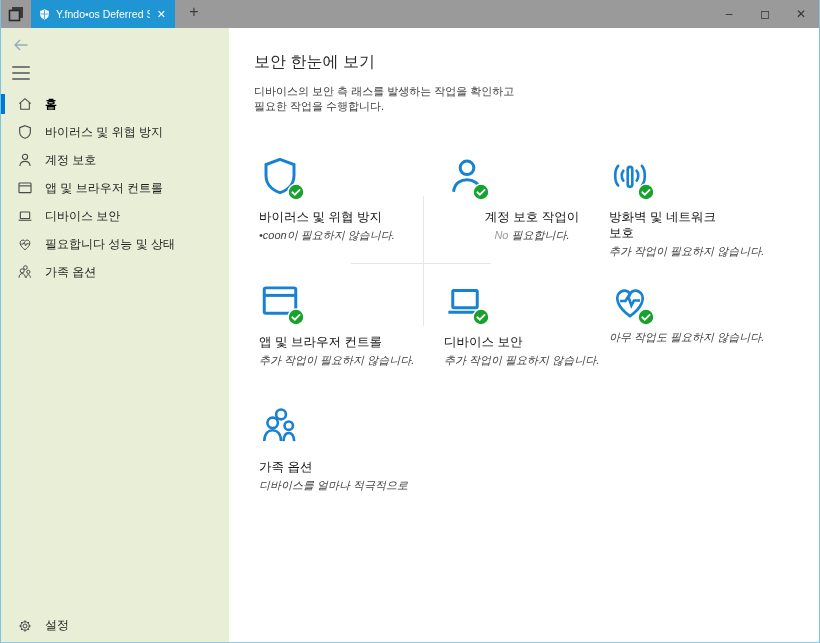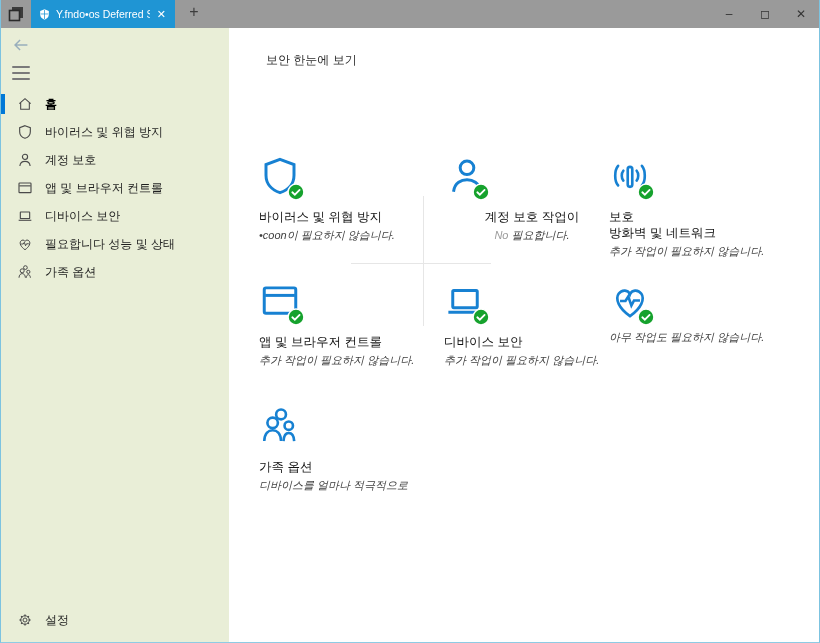--- a/index.html
+++ b/index.html
@@ -25,26 +25,26 @@
   .menu-btn{position:absolute;left:11px;top:38px;width:18px;height:14px;display:flex;flex-direction:column;justify-content:space-between;}
   .menu-btn i{display:block;height:2px;background:#7a7a7a;border-radius:1px;}
   .nav{position:absolute;top:62px;left:0;right:0;}
   .side-item{position:relative;height:28px;display:flex;align-items:center;cursor:default;}
   .side-item .accent{position:absolute;left:0;top:4px;bottom:4px;width:4px;background:transparent;}
   .side-item.selected .accent{background:#0078d7;}
   .side-item .icon{width:16px;height:16px;margin-left:16px;color:#4a4a4a;display:flex;}
   .side-item .icon svg{width:16px;height:16px;}
   .side-label{margin-left:12px;font-size:12px;color:#1f1f1f;}
   .side-item.selected .side-label{font-weight:bold;color:#000;}
-  .settings-item{position:absolute;left:0;right:1px;bottom:8px;height:28px;display:flex;align-items:center;}
+  .settings-item{position:absolute;left:0;right:1px;bottom:8px;height:28px;display:flex;align-items:flex-end;}
   .settings-item .icon{width:16px;height:16px;margin-left:16px;color:#4a4a4a;display:flex;}
   .settings-item .icon svg{width:16px;height:16px;}
   
   .main{position:absolute;top:28px;left:228px;right:0;bottom:0;background:#fff;}
-  .page-title{position:absolute;left:25px;top:24px;font-size:12px;color:#2b2b2b;font-weight:400;margin-left:12px;}
+  .page-title{position:absolute;left:25px;top:24px;font-size:16px;color:#2b2b2b;font-weight:400;}
   .page-sub{position:absolute;left:25px;top:56px;font-size:11px;color:#3c3c3c;line-height:15px;}
   .cross-h{position:absolute;left:122px;top:235px;width:140px;height:1px;background:#e6e6e6;}
   .cross-v{position:absolute;left:194px;top:168px;width:1px;height:130px;background:#e6e6e6;}
   .tile{position:absolute;width:176px;}
   .tile-icon{position:relative;width:46px;height:47px;color:#1781d2;}
   .tile-icon svg.main-glyph{width:42px;height:42px;}
   .badge{position:absolute;right:0px;bottom:1px;width:18px;height:18px;display:flex;}
   .tile-title{margin-top:7px;font-size:12.5px;color:#121212;line-height:16px;}
   .tile-desc{margin-top:3px;font-size:11px;color:#3f3f3f;line-height:15px;font-style:italic;}
   .muted{color:#9b9b9b;}
@@ -173,20 +173,22 @@
             </g>
           </svg>
         </span>
       <span class="side-label">설정</span>
     </div>
   </div>
 
   <div class="main">
     <div class="page-title">보안 한눈에 보기</div>
     <div class="page-sub">
+      <div>디바이스의 보안 측 래스를 발생하는 작업을 확인하고</div>
+      <div>필요한 작업을 수행합니다.</div>
     </div>
     <div class="cross-h"></div>
     <div class="cross-v"></div>
     <div id="tiles">
         <div class="tile" style="left: 30px; top: 127px;">
           <div class="tile-icon"><svg class="main-glyph" viewBox="0 0 24 24">
               <path d="M12 2.5 L20 5.5 V11.5 C20 16.6 16.5 20 12 21.5 C7.5 20 4 16.6 4 11.5 V5.5 Z" fill="none" stroke="currentColor" stroke-width="1.7"></path>
             </svg><span class="badge">
               <svg viewBox="0 0 20 20">
                 <circle cx="10" cy="10" r="8.8" fill="#16a22d" stroke="#ffffff" stroke-width="1.6"></circle>
@@ -221,22 +223,22 @@
           <div class="tile-icon"><svg class="main-glyph" viewBox="0 0 24 24">
               <rect x="10.7" y="6.8" width="2.6" height="11.4" rx="1.3" fill="none" stroke="currentColor" stroke-width="1.5"></rect>
               <path d="M8.2 9 C7 10.4 7 13.2 8.2 14.6 M5.2 6.2 C3 8.8 3 14.8 5.2 17.4 M15.8 9 C17 10.4 17 13.2 15.8 14.6 M18.8 6.2 C21 8.8 21 14.8 18.8 17.4" fill="none" stroke="currentColor" stroke-width="1.5" stroke-linecap="round"></path>
             </svg><span class="badge">
               <svg viewBox="0 0 20 20">
                 <circle cx="10" cy="10" r="8.8" fill="#16a22d" stroke="#ffffff" stroke-width="1.6"></circle>
                 <path d="M5.9 10.3 L8.7 13 L14 7.6" fill="none" stroke="#ffffff" stroke-width="2" stroke-linecap="round"></path>
               </svg>
             </span></div>
           <div class="tile-title">
+            <div>방화벽 및 네트워크</div>
             <div>보호</div>
-            <div>방화벽 및 네트워크</div>
           </div>
           <div class="tile-desc">
             <div>추가 작업이 필요하지 않습니다.</div>
           </div>
         </div>
         <div class="tile" style="left: 30px; top: 252px;">
           <div class="tile-icon"><svg class="main-glyph" viewBox="0 0 24 24">
               <rect x="3" y="4.5" width="18" height="14.5" rx="1" fill="none" stroke="currentColor" stroke-width="1.7"></rect>
               <path d="M3.5 8.8 H20.5" stroke="currentColor" stroke-width="1.7" fill="none"></path>
             </svg><span class="badge">

